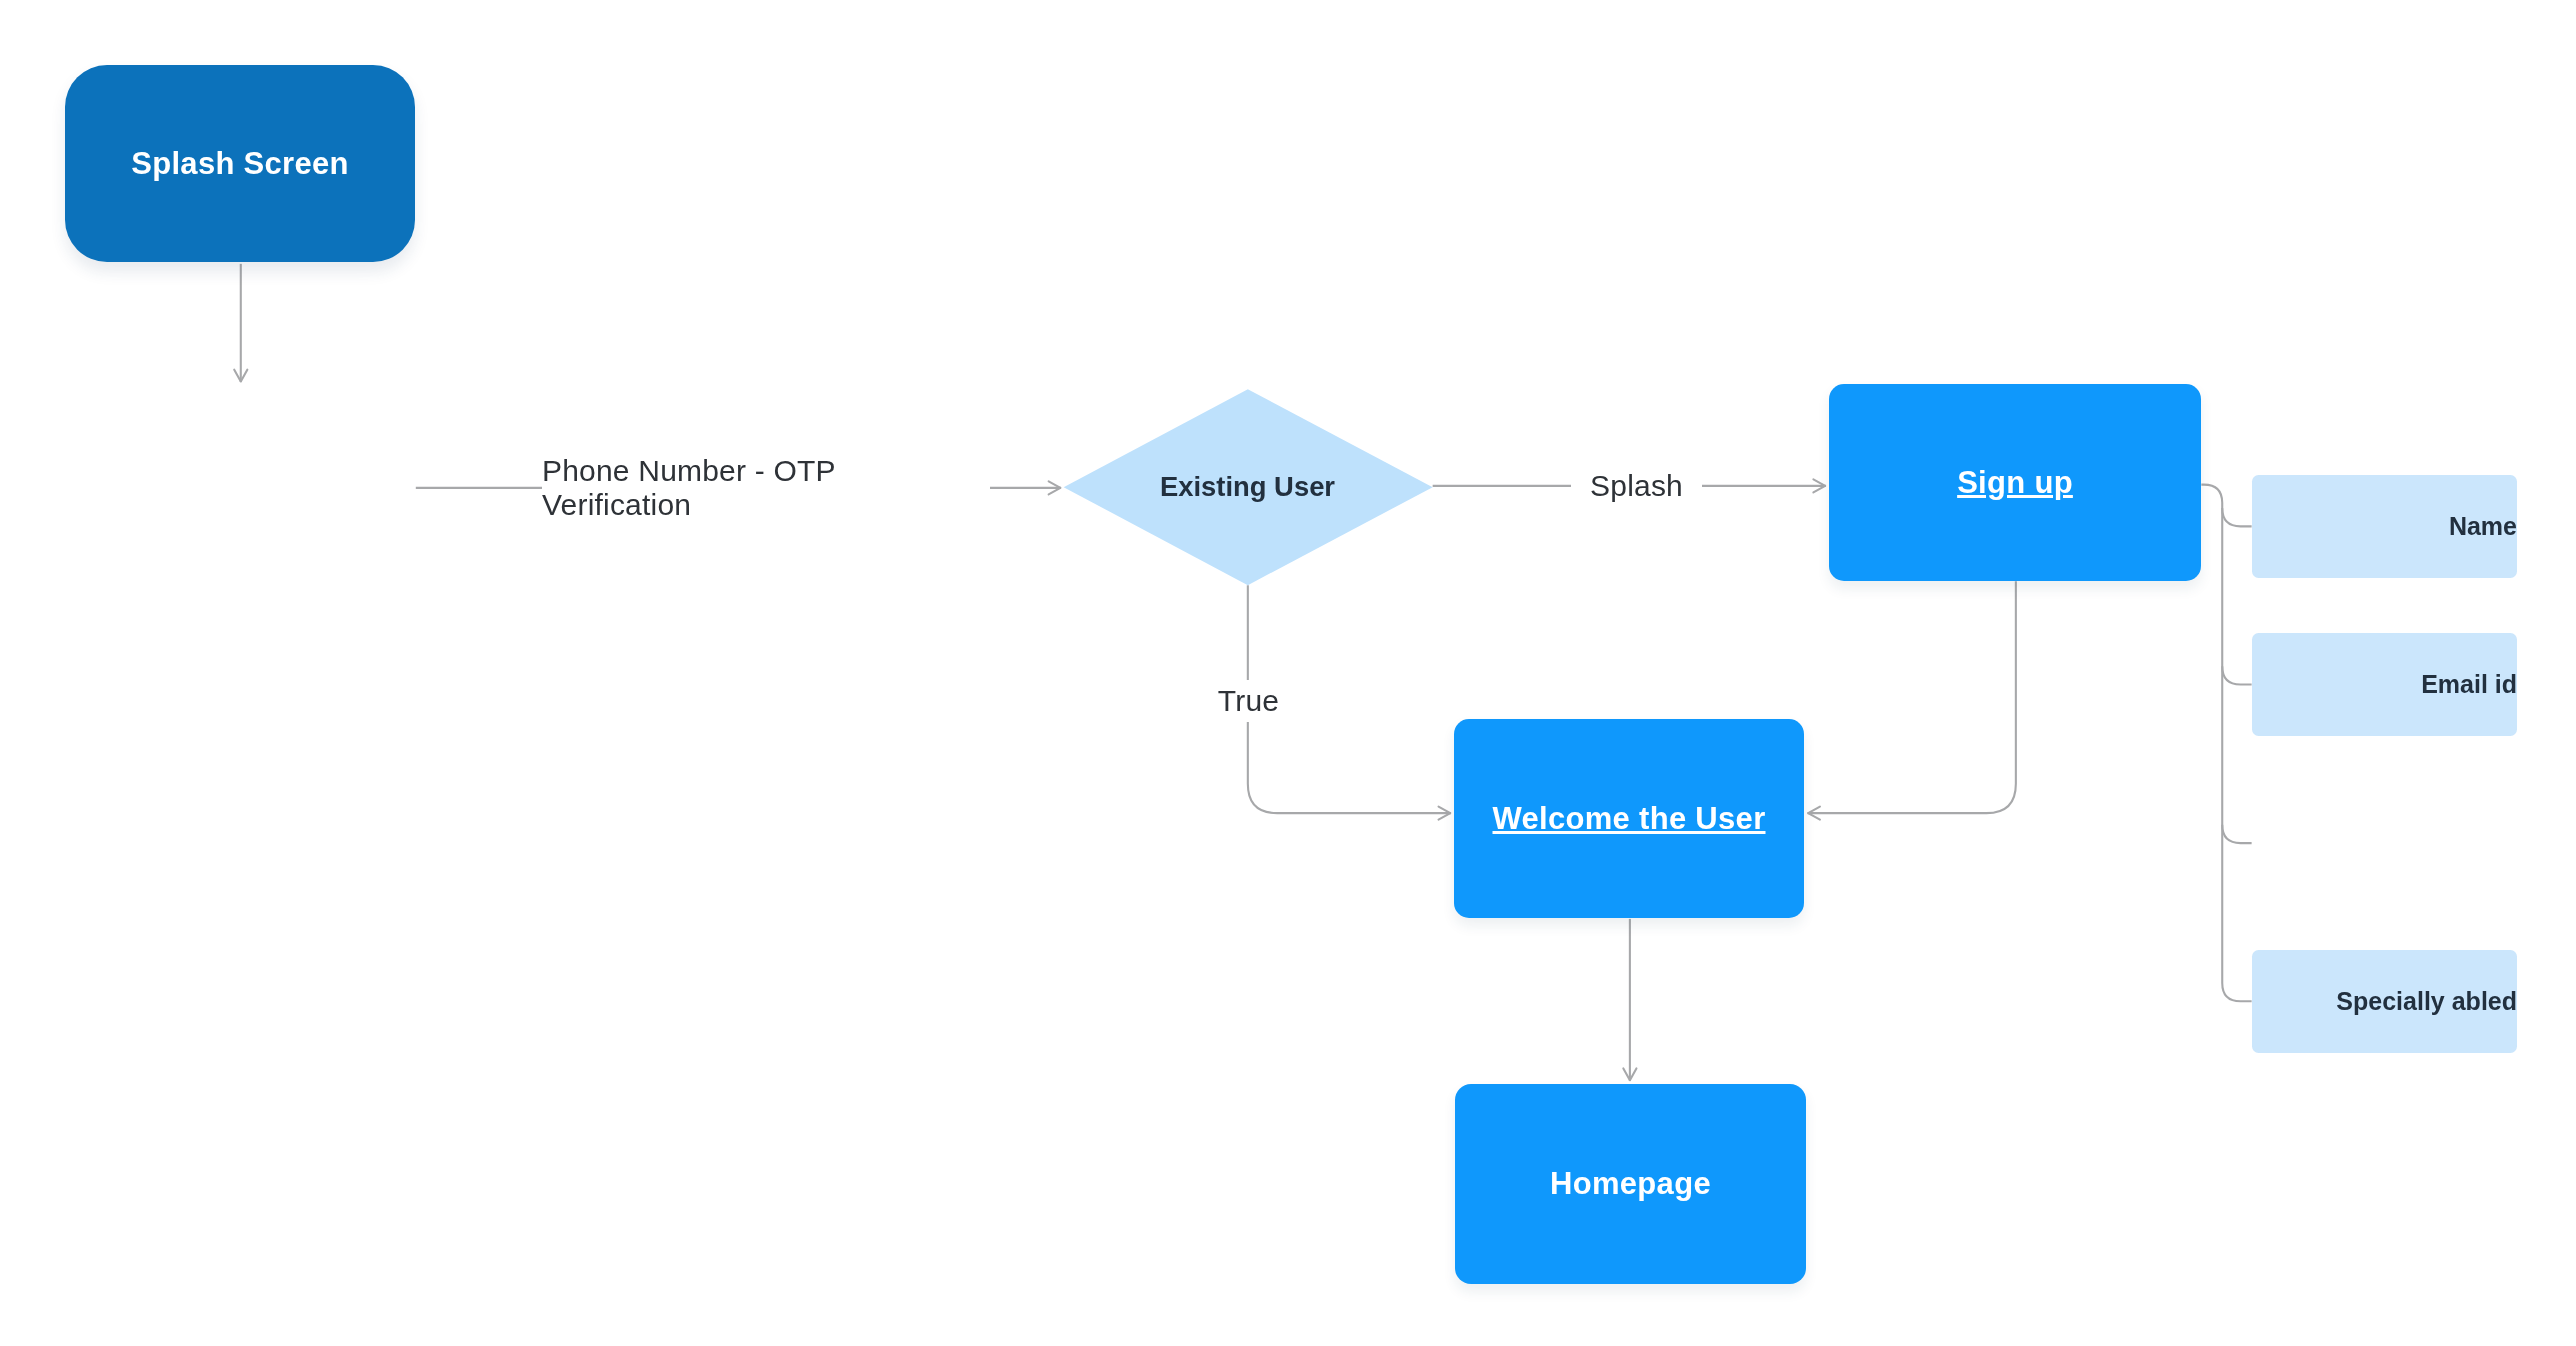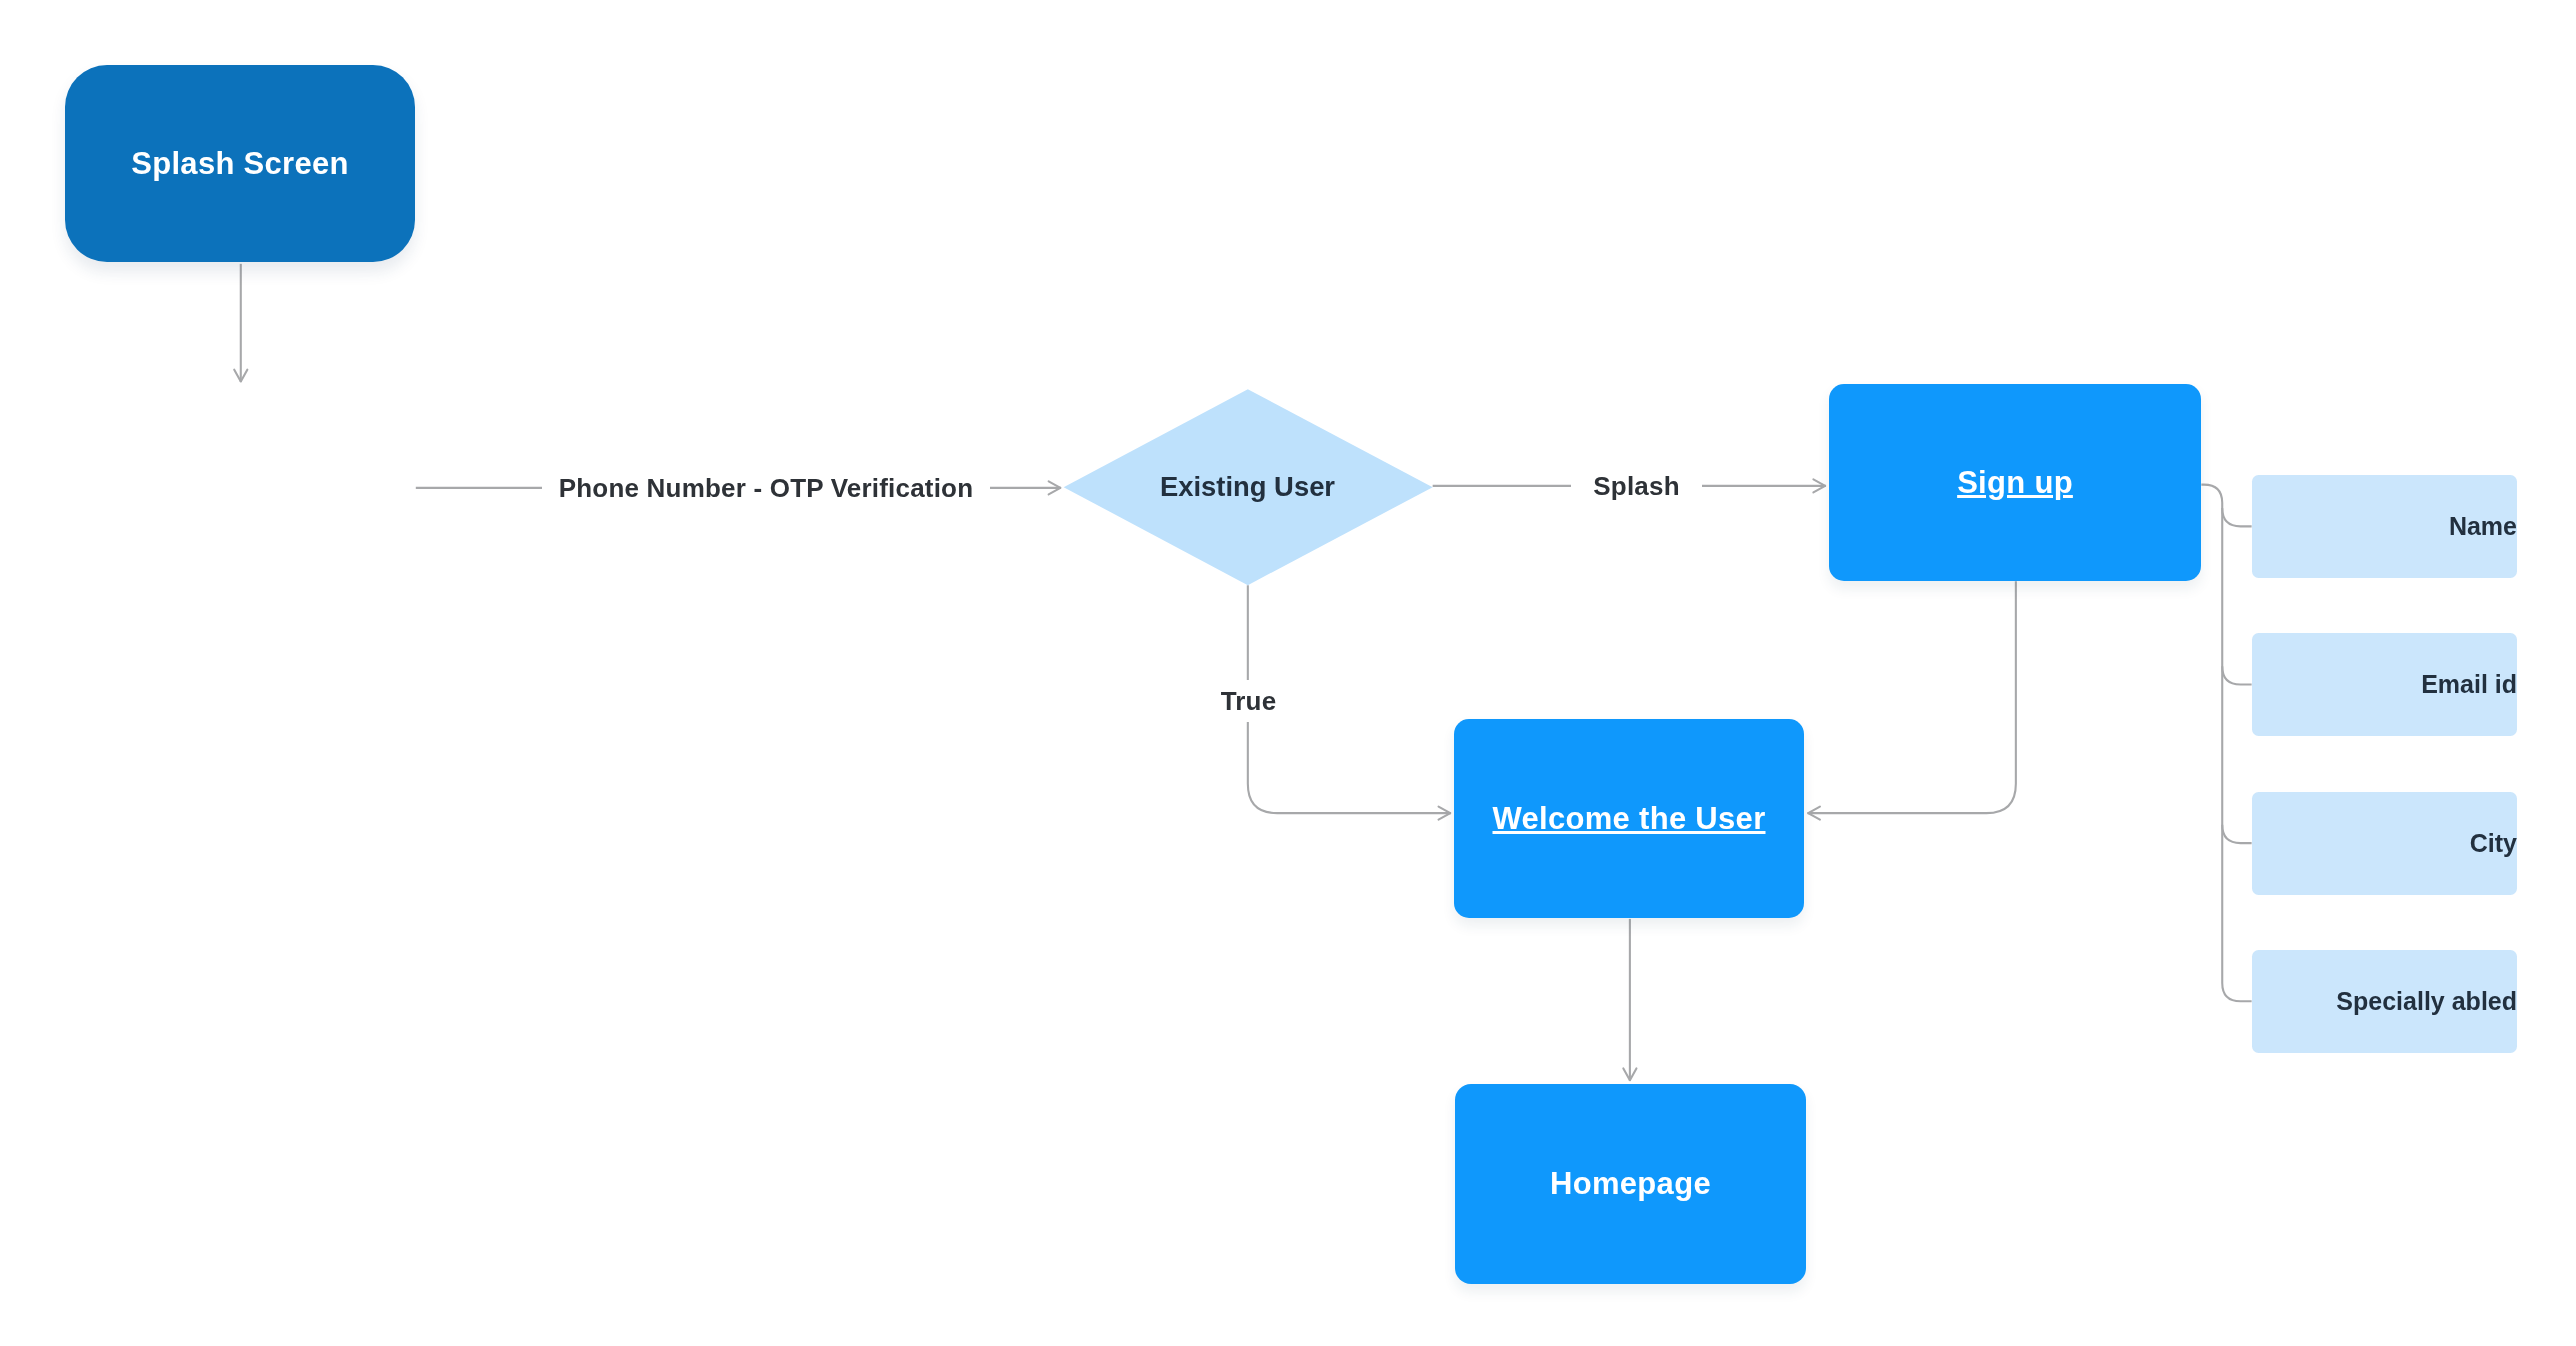--- a/index.html
+++ b/index.html
@@ -54,21 +54,21 @@
     position:absolute;
     display:flex;align-items:center;justify-content:center;
     font-weight:600;font-size:27.4px;
     color:var(--navy_text);
   }
   .edge-label{
     position:absolute;
     display:flex;align-items:center;justify-content:center;
     background:var(--page_bg);
     color:var(--label_text);
-    font-weight:700;font-size:26px;
+    font-weight:400;font-size:30px;
     letter-spacing:0.2px;
   }
   .field-box{
     position:absolute;
     left:2252px;width:265px;height:103px;
     background:var(--light_blue);
     border-radius:6.5px;
     display:flex;align-items:center;justify-content:flex-end;
     color:var(--navy_text);
     font-weight:600;font-size:25px;
@@ -132,22 +132,19 @@
   <div class="edge-label" style="left:1196px;top:680px;width:105px;height:42px;">True</div>
 
   <div class="field-box" style="top:475px;">
       <span>Name</span>
     </div>
 
   <div class="field-box" style="top:633px;">
       <span>Email id</span>
     </div>
 
-  <div class="field-box" style="top:792px;">
-      <span>City</span>
-    </div>
 
   <div class="field-box" style="top:950px;">
       <span>Specially abled</span>
     </div>
 
 </div>
 
 
 </body></html>

